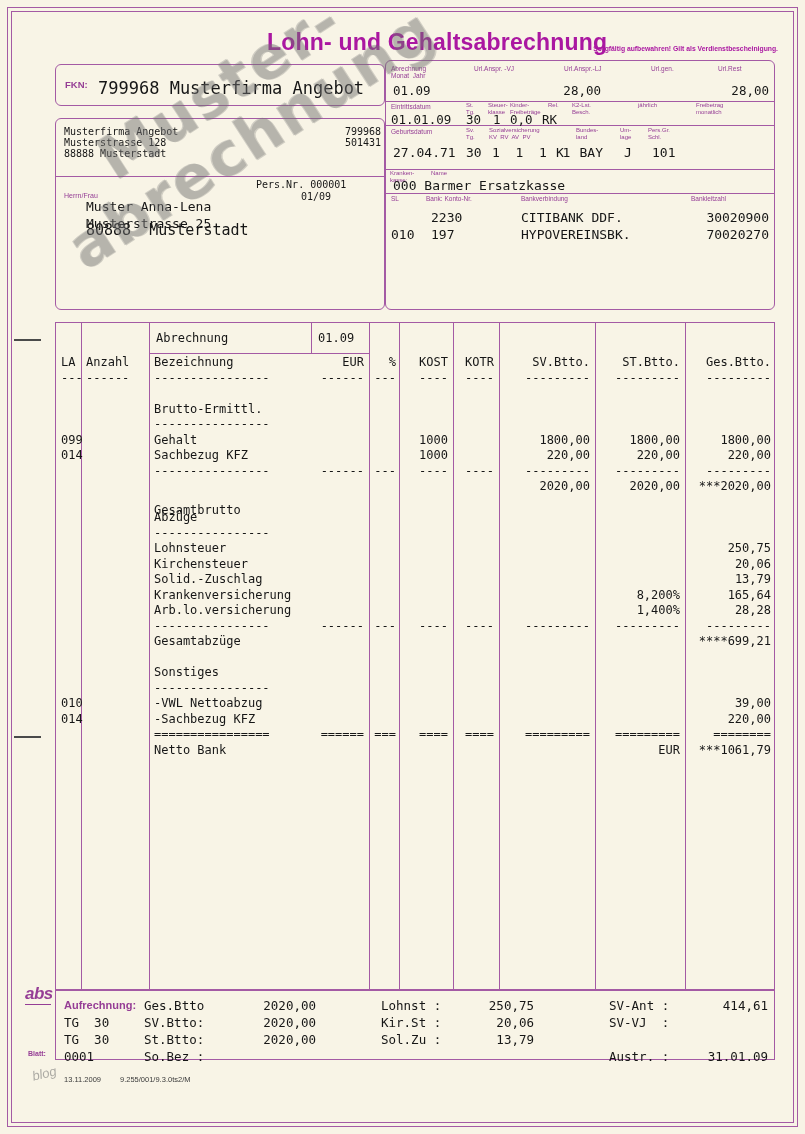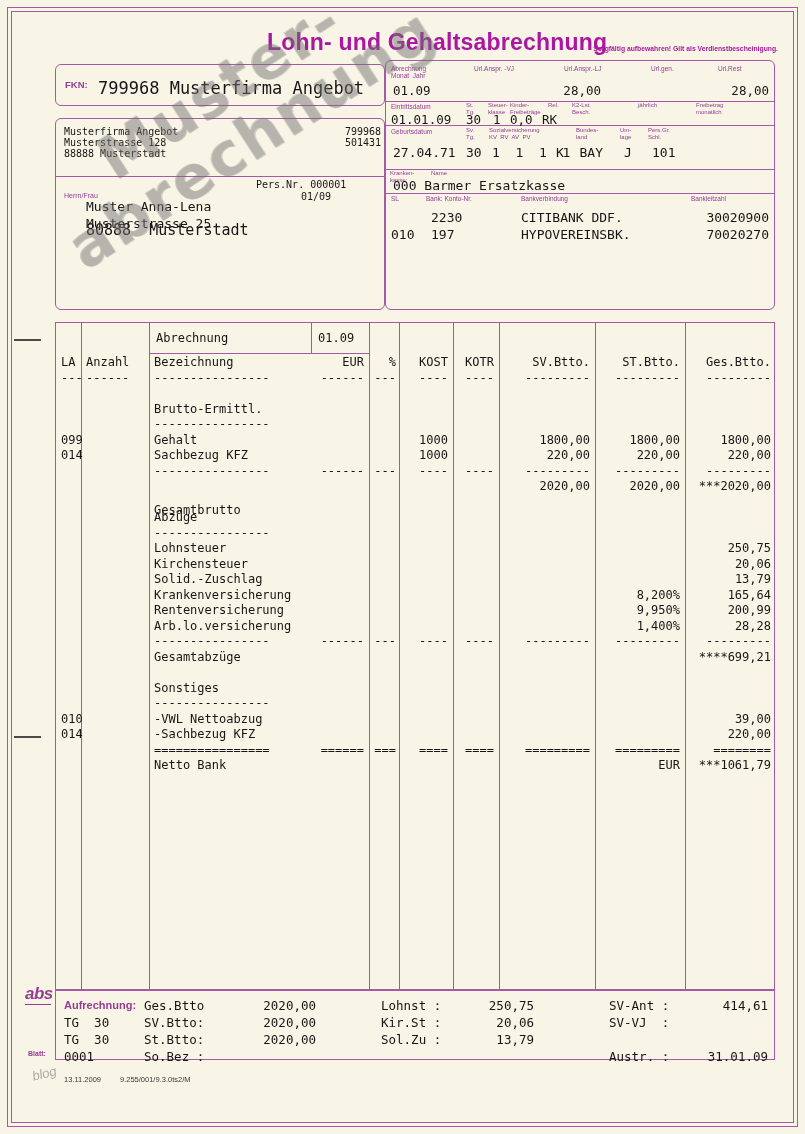--- a/index.html
+++ b/index.html
@@ -355,32 +355,20 @@
         <div class="tcell ar" style="width: 32px;"></div>
         <div class="tcell ar" style="width: 52px;"></div>
         <div class="tcell ar" style="width: 46px;"></div>
         <div class="tcell ar" style="width: 96px;"></div>
         <div class="tcell ar" style="width: 90px;">8,200%</div>
         <div class="tcell ar" style="width: 91px;">165,64</div>
       </div>
       <div class="trow">
         <div class="tcell al" style="width: 25px;"></div>
         <div class="tcell al" style="width: 68px;"></div>
-        <div class="tcell al" style="width: 162px;">Rentenversicherung</div>
-        <div class="tcell ar" style="width: 58px;"></div>
-        <div class="tcell ar" style="width: 32px;"></div>
-        <div class="tcell ar" style="width: 52px;"></div>
-        <div class="tcell ar" style="width: 46px;"></div>
-        <div class="tcell ar" style="width: 96px;"></div>
-        <div class="tcell ar" style="width: 90px;">9,950%</div>
-        <div class="tcell ar" style="width: 91px;">200,99</div>
-      </div>
-      <div class="trow">
-        <div class="tcell al" style="width: 25px;"></div>
-        <div class="tcell al" style="width: 68px;"></div>
         <div class="tcell al" style="width: 162px;">Arb.lo.versicherung</div>
         <div class="tcell ar" style="width: 58px;"></div>
         <div class="tcell ar" style="width: 32px;"></div>
         <div class="tcell ar" style="width: 52px;"></div>
         <div class="tcell ar" style="width: 46px;"></div>
         <div class="tcell ar" style="width: 96px;"></div>
         <div class="tcell ar" style="width: 90px;">1,400%</div>
         <div class="tcell ar" style="width: 91px;">28,28</div>
       </div>
       <div class="trow">

